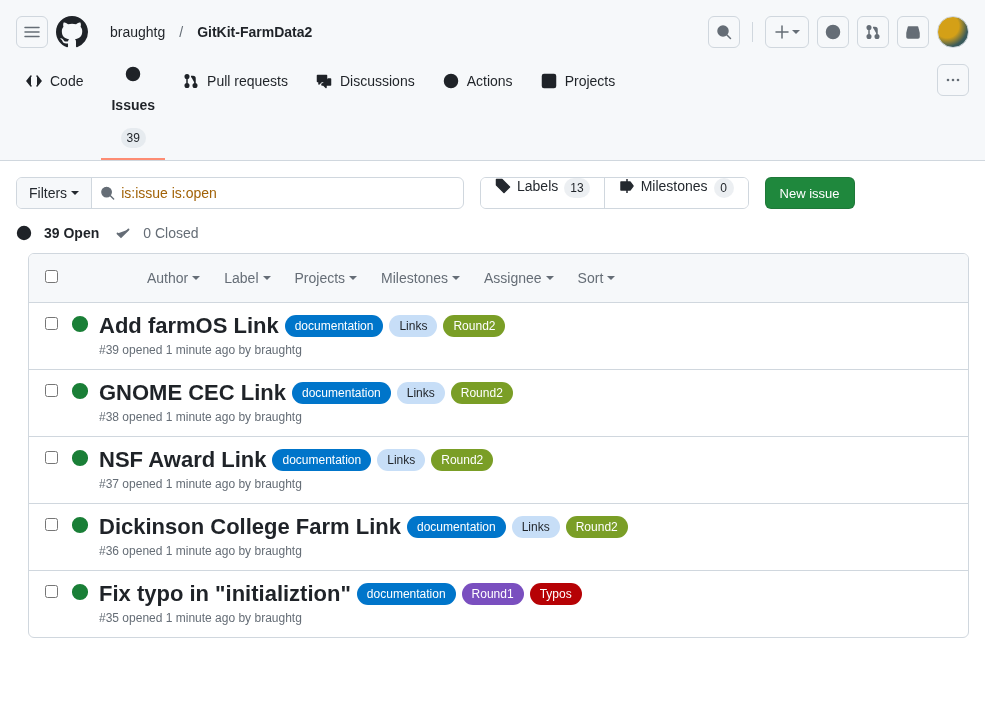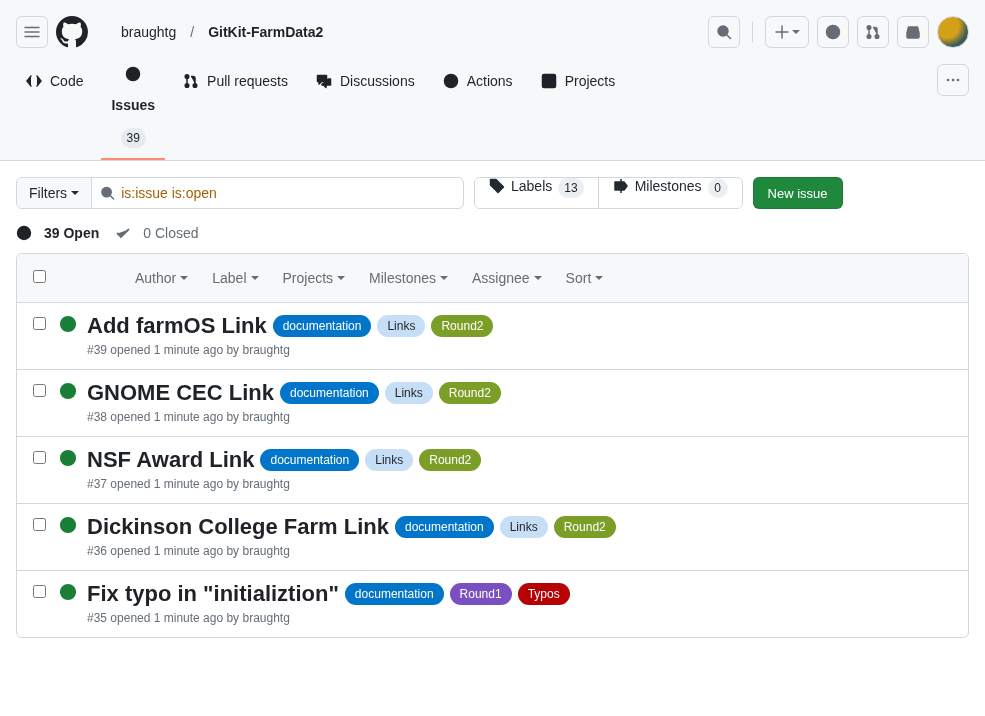--- a/index.html
+++ b/index.html
@@ -26,21 +26,21 @@
     display: flex; align-items: center; justify-content: center;
     background: transparent;
     color: #656d76;
     cursor: pointer;
   }
   .logo-mark {
     width: 32px; height: 32px;
     display:flex;align-items:center;justify-content:center;
     color:#1f2328;
   }
-  .breadcrumb { display: flex; align-items: center; gap: 8px; margin-left: 19px; }
+  .breadcrumb { display: flex; align-items: center; gap: 8px; margin-left: 8px; }
   .breadcrumb a { color: #1f2328; text-decoration: none; font-size: 14px; padding:6px;border-radius:6px;}
   .breadcrumb .sep { color: #656d76; }
   .breadcrumb .repo { font-weight: 600; }
   .spacer { flex:1; }
   .icon-btn {
     width: 32px; height: 32px;
     border: 1px solid #d0d7de;
     border-radius: 6px;
     background: #f6f8fa;
     display:flex;align-items:center;justify-content:center;
@@ -98,21 +98,21 @@
     cursor:pointer;
     margin-bottom:8px;
     margin-top:8px;
   }
 
   
   .toolbar {
     display:flex;
     align-items:center;
     padding: 16px 16px 0 16px;
-    gap:10px;
+    gap:16px;
   }
   .filter-box {
     display:flex;
     border:1px solid #d0d7de;
     border-radius:6px;
     overflow:hidden;
     flex:1;
     max-width: 448px;
     height:32px;
   }
@@ -178,21 +178,21 @@
     display:flex;
     align-items:center;
     gap:16px;
     padding: 16px 16px 12px 16px;
     font-size:14px;
   }
   .state-tab { display:flex;align-items:center;gap:12px;cursor:pointer; color:#656d76;}
   .state-tab.active { color:#1f2328; font-weight:600;}
 
   
-  .list-wrap { padding: 0 16px 16px 16px; }
+  .list-wrap { padding: 0 16px 16px 28px; }
   .list-box {
     border:1px solid #d0d7de;
     border-radius:6px;
     overflow:hidden;
   }
   .list-header {
     background:#f6f8fa;
     border-bottom:1px solid #d0d7de;
     display:flex;
     align-items:center;

